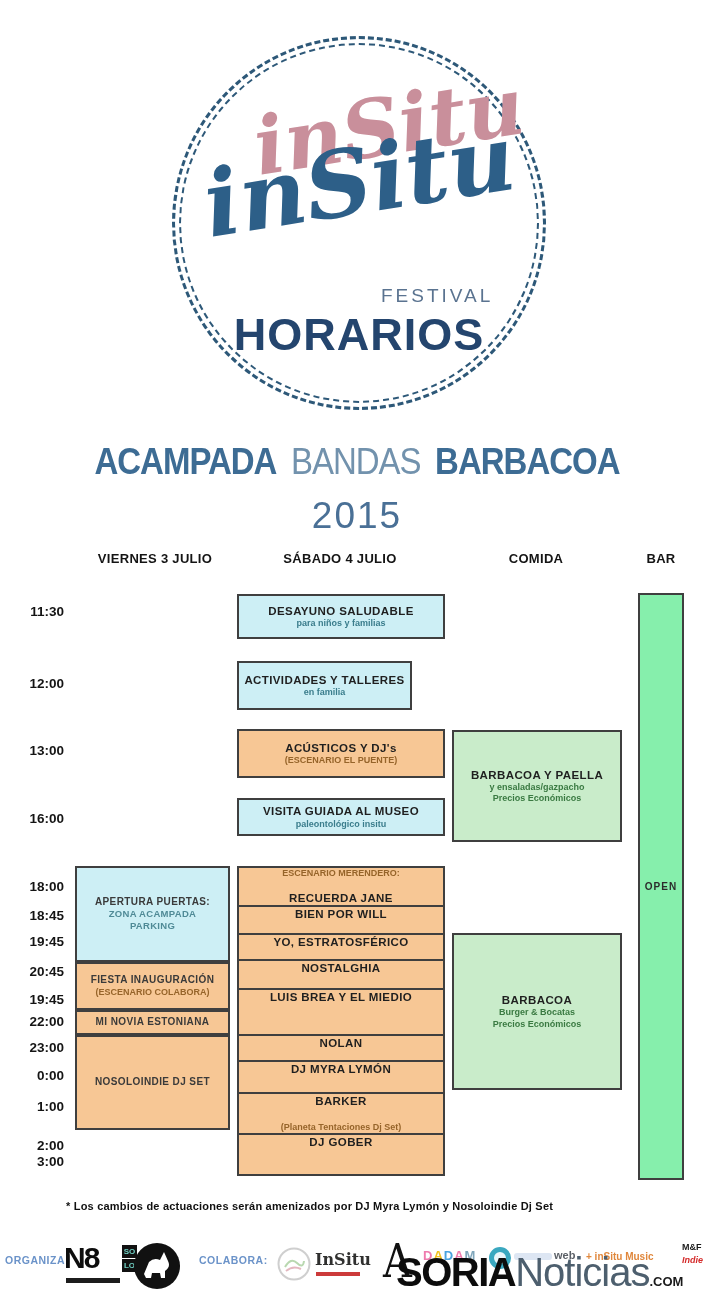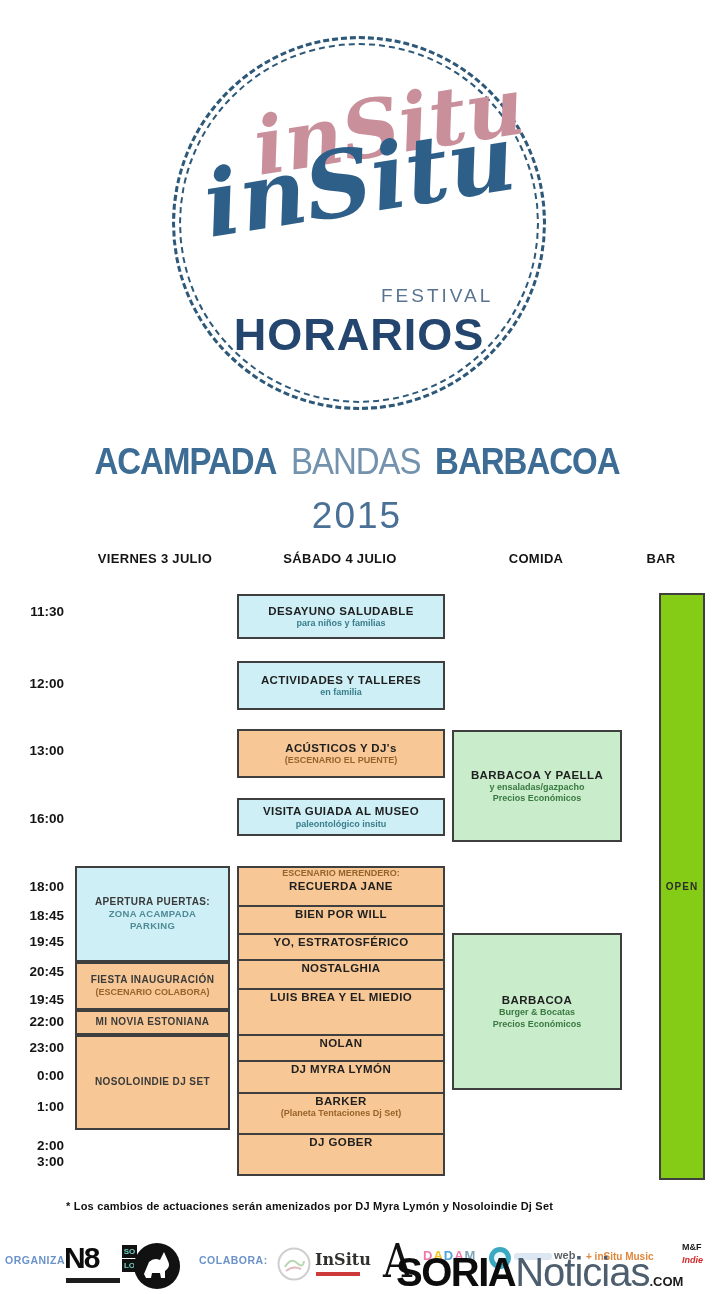--- a/index.html
+++ b/index.html
@@ -29,30 +29,30 @@
   
   .col-header{position:absolute;top:551px;transform:translateX(-50%);font-weight:800;font-size:13px;
               letter-spacing:0.3px;color:#141414;white-space:nowrap;}
   .time-label{position:absolute;left:8px;width:56px;text-align:right;font-weight:800;font-size:13.5px;
               color:#141414;}
   .block{position:absolute;border:2px solid #3f3f3f;box-sizing:border-box;display:flex;
          flex-direction:column;justify-content:center;align-items:center;text-align:center;overflow:hidden;}
   .block.cyan{background:#cdeff5;}
   .block.orange{background:#f7c795;}
   .block.green{background:#c9ecca;}
-  .block.yellow{background:#84cc16;margin-left:21px;}
+  .block.yellow{background:#86efac;}
   .ln{line-height:1.25;padding:0 2px;}
   .ln-main{font-weight:800;font-size:11.5px;letter-spacing:0.4px;color:#1f1f1f;}
   .ln-main-sm{font-weight:800;font-size:10px;letter-spacing:0.4px;color:#3a3a3a;}
   .ln-sub{font-size:9px;font-weight:bold;}
   .ln-sub2{font-size:9.5px;font-weight:bold;color:#4f8a96;letter-spacing:0.3px;}
   .block.cyan .ln-sub{color:#3a7d8c;}
   .block.orange .ln-sub{color:#96642a;}
   .block.green .ln-sub{color:#3a7a42;}
-  .block .brow{display:flex;flex-direction:column;justify-content:flex-start;align-items:center;width:100%;
+  .block .brow{display:flex;flex-direction:column;justify-content:space-between;align-items:center;width:100%;
                box-sizing:border-box;}
   .block .brow + .brow{border-top:2px solid #3f3f3f;}
   .open-text{font-weight:800;font-size:10px;letter-spacing:1px;color:#2c2c2c;}
 
   
   .footnote{position:absolute;left:66px;top:1200px;font-size:11px;font-weight:bold;color:#101010;
             letter-spacing:0.2px;}
 
   
   .footer{position:absolute;left:0;top:1238px;width:714px;height:56px;}
@@ -129,21 +129,21 @@
       <div class="time-label" style="top: 1014px;">22:00</div>
       <div class="time-label" style="top: 1040px;">23:00</div>
       <div class="time-label" style="top: 1068px;">0:00</div>
       <div class="time-label" style="top: 1099px;">1:00</div>
       <div class="time-label" style="top: 1138px;">2:00</div>
       <div class="time-label" style="top: 1154px;">3:00</div>
       <div class="block cyan" style="left: 237px; width: 208px; top: 594px; height: 45px;">
         <div class="ln ln-main">DESAYUNO SALUDABLE</div>
         <div class="ln ln-sub">para niños y familias</div>
       </div>
-      <div class="block cyan" style="left: 237px; width: 208px; top: 661px; height: 49px;">
+      <div class="block cyan" style="left: 237px; width: 175px; top: 661px; height: 49px;">
         <div class="ln ln-main">ACTIVIDADES Y TALLERES</div>
         <div class="ln ln-sub">en familia</div>
       </div>
       <div class="block orange" style="left: 237px; width: 208px; top: 729px; height: 49px;">
         <div class="ln ln-main">ACÚSTICOS Y DJ's</div>
         <div class="ln ln-sub">(ESCENARIO EL PUENTE)</div>
       </div>
       <div class="block cyan" style="left: 237px; width: 208px; top: 798px; height: 38px;">
         <div class="ln ln-main">VISITA GUIADA AL MUSEO</div>
         <div class="ln ln-sub">paleontológico insitu</div>

